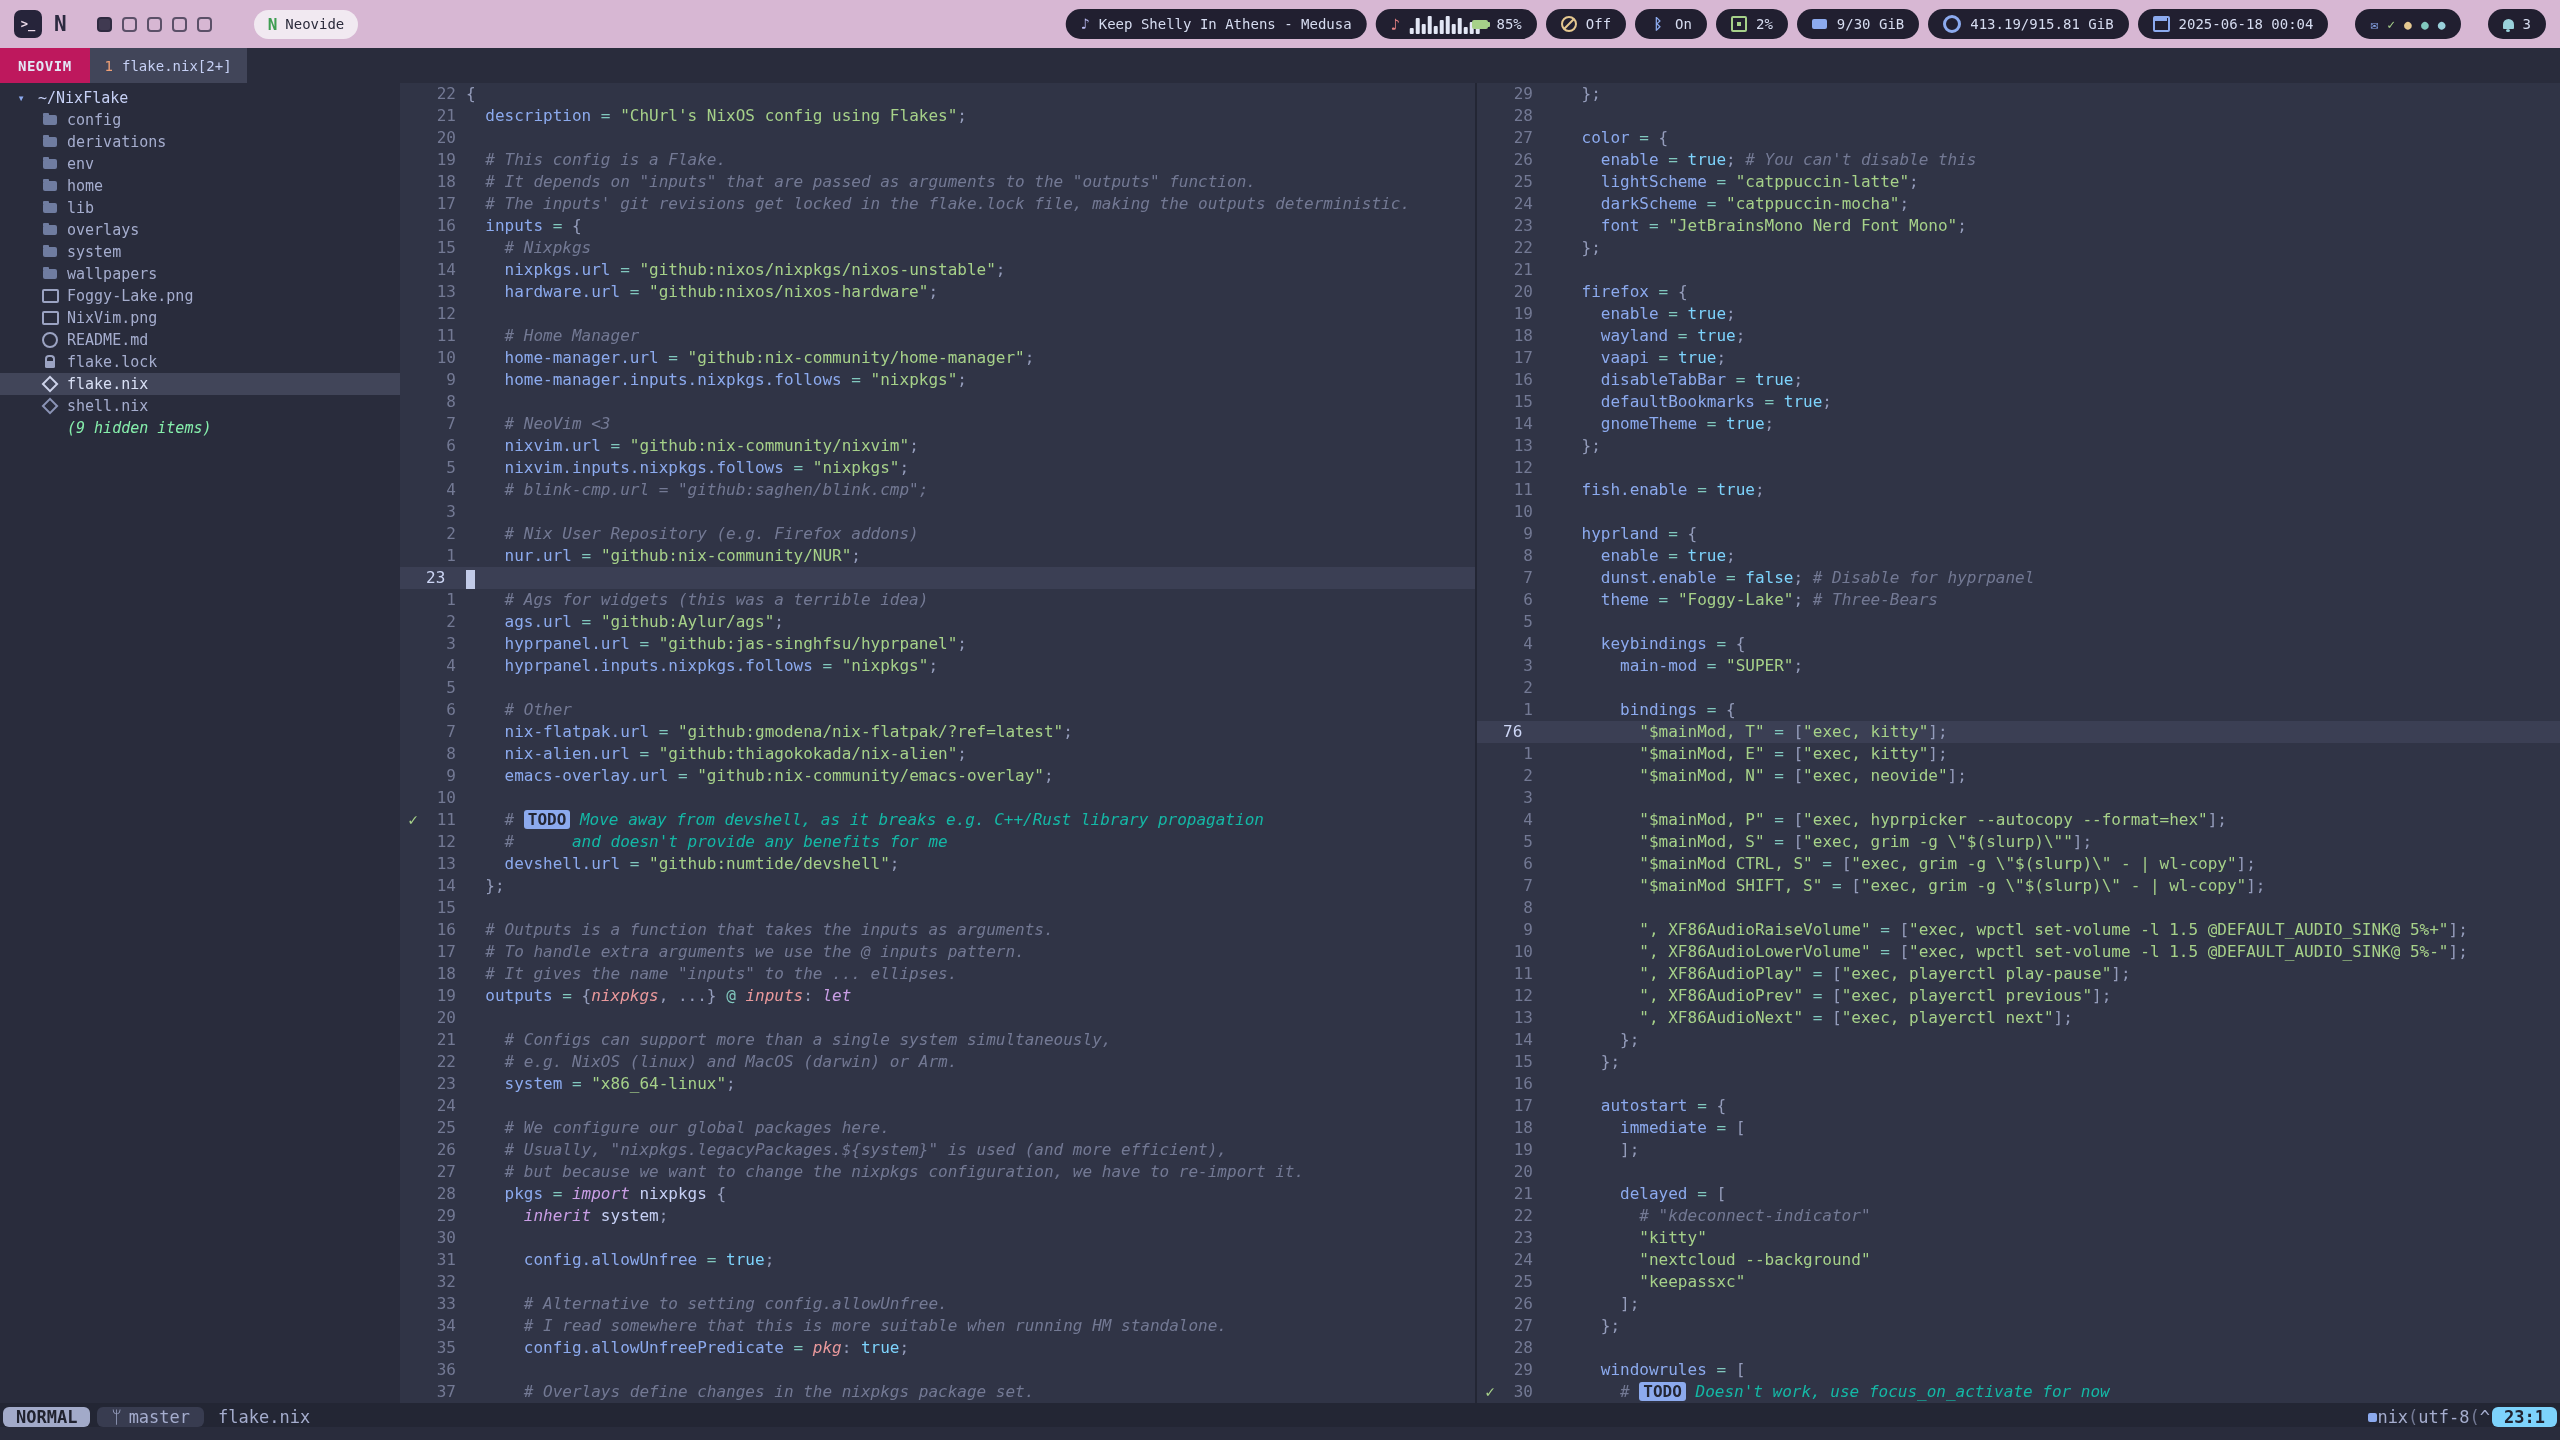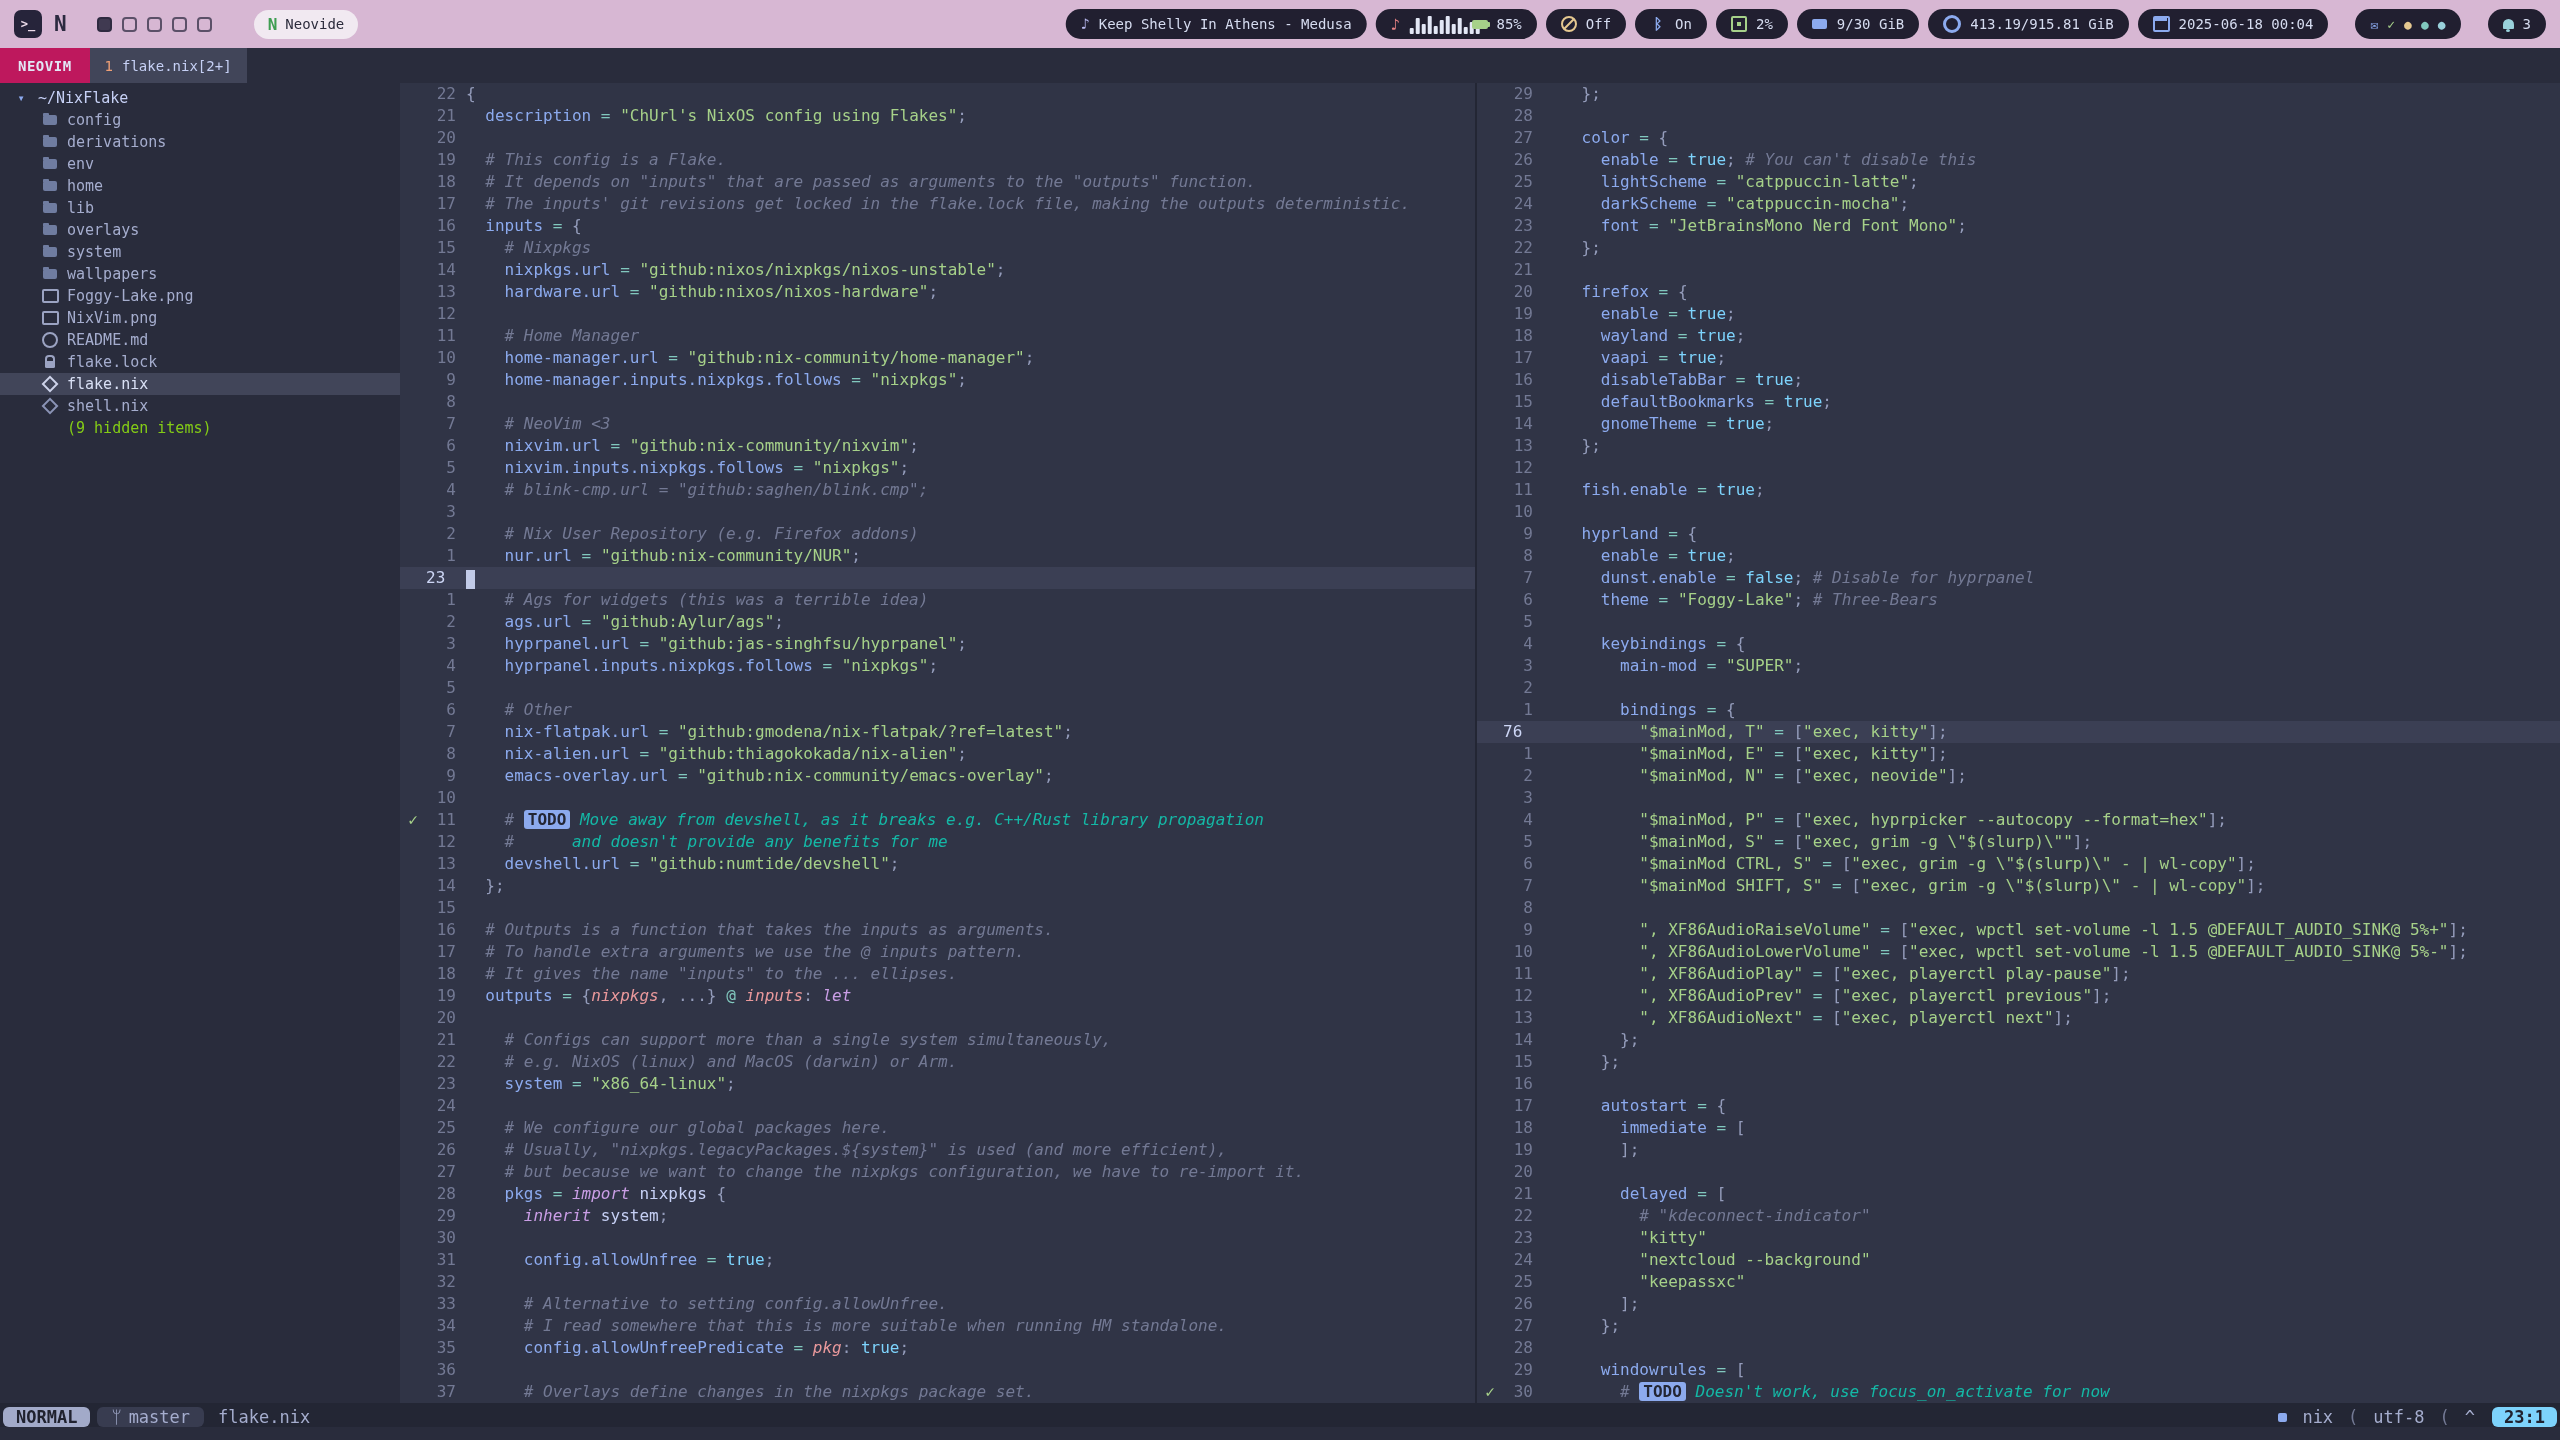--- a/index.html
+++ b/index.html
@@ -48,21 +48,21 @@
   .tabline{height:35px;background:#292c3c;display:flex;align-items:stretch;font-size:14px;flex:0 0 35px}
   .tl-app{background:#be185d;color:#e2e6f5;font-weight:bold;display:flex;align-items:center;padding:0 18px;letter-spacing:.5px}
   .tl-tab{background:#414559;color:#c6d0f5;display:flex;align-items:center;gap:9px;padding:0 15px}
   .tl-num{color:#ef9f76}
 
   .main{flex:1;display:flex;overflow:hidden;font-size:16px;line-height:22px}
   .filetree{width:400px;flex:0 0 400px;background:#292c3c;padding-top:4px;overflow:hidden;font-size:15px;color:#a5adce}
   .ft-row{height:22px;display:flex;align-items:center;padding-left:41px;white-space:nowrap}
   .ft-row.depth0{padding-left:12px;color:#c6d0f5}
   .ft-row.sel{background:#414559;color:#d9e0f5}
-  .ft-row.muted{color:#84cc16;}
+  .ft-row.muted{color:#86efac;font-style:italic}
   .fic{flex:0 0 18px;display:inline-flex;align-items:center;justify-content:center;margin-right:8px;height:22px;position:relative}
   .fic-chevron{color:#8caaee;font-size:12px}
   .fic-folder::before{content:"";display:block;width:14px;height:10px;background:#6f7ca0;border-radius:2px}
   .fic-folder::after{content:"";position:absolute;left:2px;top:4px;width:6px;height:3px;background:#6f7ca0;border-radius:1px 1px 0 0}
   .fic-image::before{content:"";display:block;width:13px;height:10px;border:2px solid #9ba3c2;border-radius:2px}
   .fic-doc::before{content:"";display:block;width:12px;height:12px;border:2px solid #9ba3c2;border-radius:50%}
   .fic-lock::before{content:"";display:block;width:10px;height:7px;background:#9ba3c2;border-radius:1.5px;margin-top:5px}
   .fic-lock::after{content:"";position:absolute;top:4px;left:50%;transform:translateX(-50%);width:6px;height:6px;border:2px solid #9ba3c2;border-bottom:none;border-radius:4px 4px 0 0}
   .fic-nix::before{content:"";display:block;width:8px;height:8px;border:2px solid #8a93b5;transform:rotate(45deg)}
   .sel .fic-nix::before{border-color:#cdd3ea}
@@ -86,21 +86,21 @@
   .tk-eq{color:#81c8be}
   .tk-pu{color:#949cbb}
   .tk-kw{color:#ca9ee6;font-style:italic}
   .tk-pa{color:#ea999c;font-style:italic}
 
   .statusline{height:24px;flex:0 0 24px;background:#232634;display:flex;align-items:flex-end;font-size:17px;color:#a5adce}
   .mode{background:#a2aac9;color:#20222f;font-weight:bold;height:20px;display:flex;align-items:center;padding:0 13px;border-radius:6px;margin-left:3px}
   .gitseg{background:#383c50;height:20px;display:flex;align-items:center;gap:7px;padding:0 14px;border-radius:6px;margin-left:7px}
   .branch-ic{color:#a5adce}
   .fname{margin-left:14px}
-  .sl-right{margin-left:auto;display:flex;align-items:center;gap:15px}
+  .sl-right{margin-left:auto;display:flex;align-items:center;gap:0}
   .ftype-ic{width:9px;height:9px;background:#8caaee;border-radius:2px;display:inline-block}
   .sl-sep{color:#737994}
   .pos{background:#7dd3fc;color:#20222f;font-weight:bold;height:20px;display:flex;align-items:center;padding:0 12px;border-radius:6px;margin-right:3px;margin-left:2px}
   .cmdline{height:14px;flex:0 0 14px;background:#292c3c}
 </style>
 </head>
 <body>
 
 <div class="screen">
 

